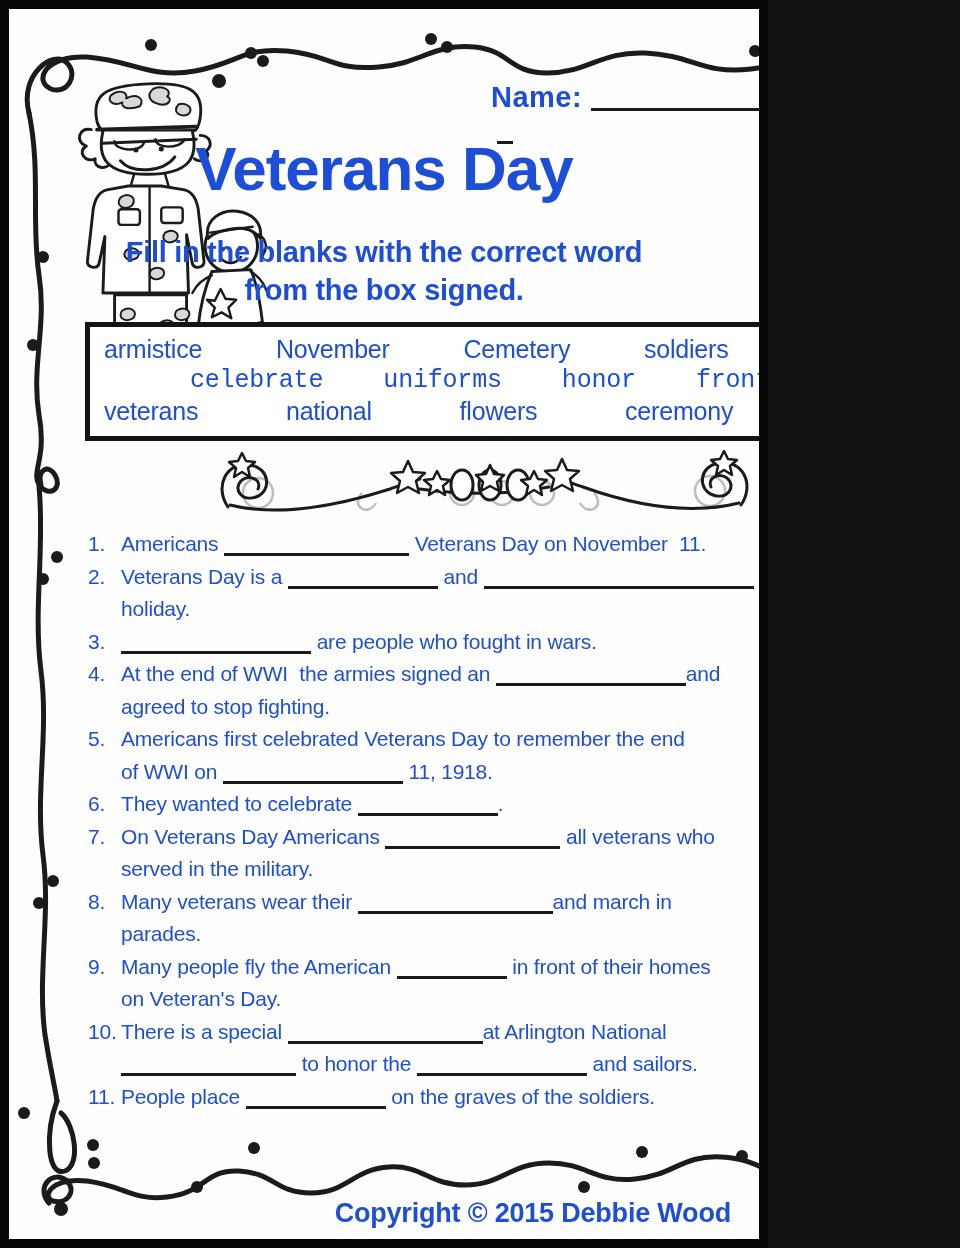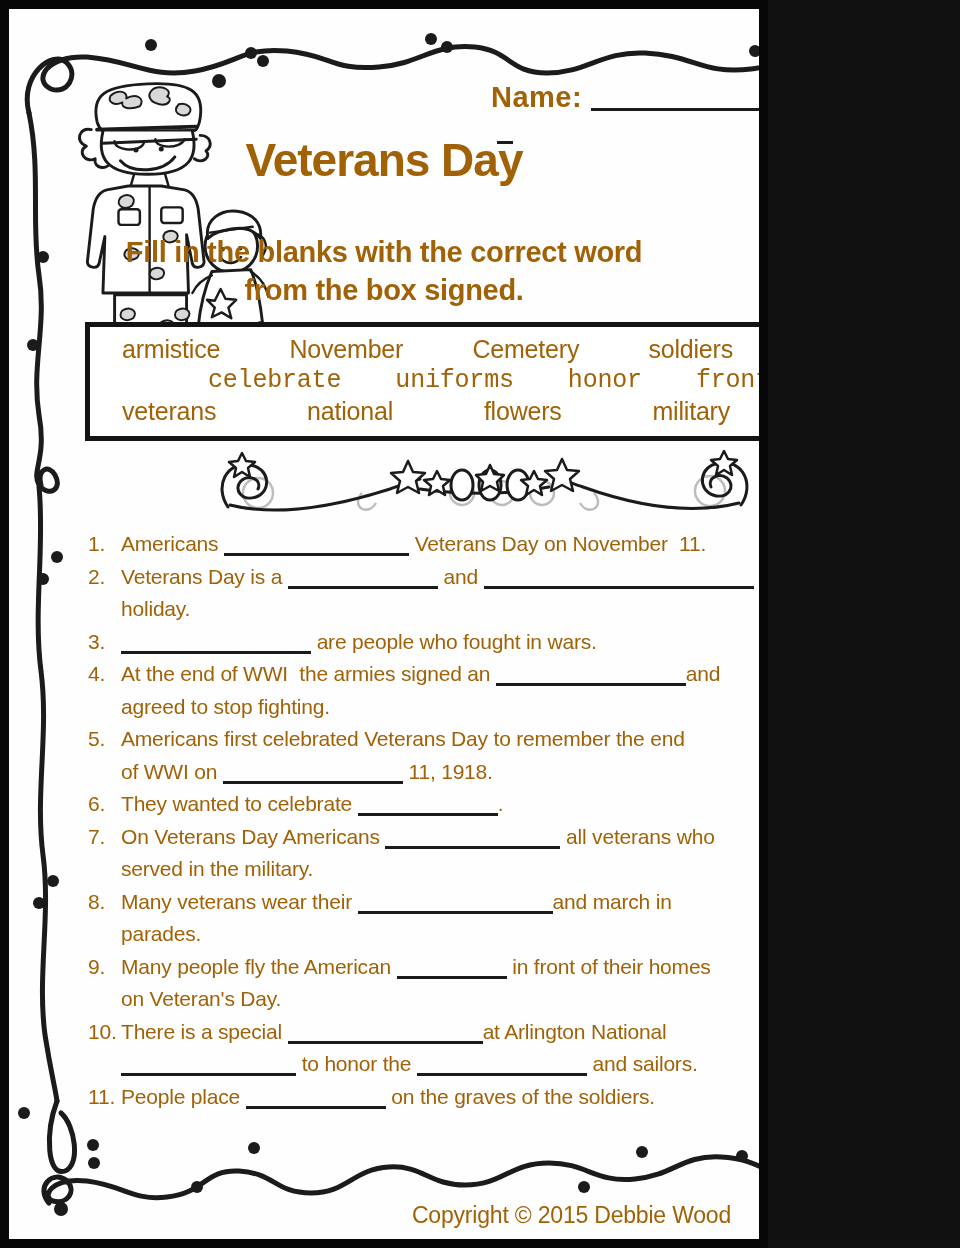--- a/index.html
+++ b/index.html
@@ -1,43 +1,43 @@
 <!DOCTYPE html>
 <html><head>
 <meta charset="utf-8">
 <style>
   html,body{margin:0;padding:0;background:#111;}
   .page{
     position:relative;width:768px;height:1248px;box-sizing:border-box;
     background:#fefefe;border:9px solid #070707;overflow:hidden;
-    font-family:"Liberation Sans",sans-serif;color:#a16207;
+    font-family:"Liberation Sans",sans-serif;color:#1d4ed8;
   }
   .abs{position:absolute;}
   svg{display:block;}
   .ink{stroke:#1b1b1b;fill:none;stroke-linecap:round;stroke-linejoin:round;}
 
   
   .name-row{left:482px;top:72px;width:400px;font-size:29px;font-weight:600;letter-spacing:.5px;}
   .name-line{display:inline-block;border-bottom:3px solid #1b1b1b;height:24px;vertical-align:-4px;}
-  .page-title{left:0;right:0;top:124px;text-align:center;font-size:46px;font-weight:700;letter-spacing:-1px;}
+  .page-title{left:0;right:0;top:124px;text-align:center;font-size:62px;font-weight:700;letter-spacing:-1px;}
   .subtitle{left:0;right:0;top:224px;text-align:center;font-size:29px;font-weight:700;line-height:38px;letter-spacing:-.3px;}
 
   
-  .word-box{left:76px;top:313px;width:822px;box-sizing:border-box;border:5px solid #141414;background:#fff;padding:7px 14px 9px 32px;}
+  .word-box{left:76px;top:313px;width:822px;box-sizing:border-box;border:5px solid #141414;background:#fff;padding:7px 14px 9px 14px;}
   .wb-row{display:flex;justify-content:space-between;font-size:25px;line-height:31px;letter-spacing:-.2px;}
   .wb-row.r2{padding:0 118px 0 86px;font-family:Liberation Mono, monospace;}
 
   
   .questions{left:79px;top:519px;width:820px;font-size:21px;line-height:32.5px;letter-spacing:-.2px;}
   .q-line{white-space:pre;}
   .q-num{display:inline-block;min-width:33px;}
   .q-indent{display:inline-block;width:33px;}
   .q-blank{display:inline-block;border-bottom:3px solid #1b1b1b;height:20px;vertical-align:-5px;}
 
-  .copyright{right:28px;bottom:10px;font-size:23px;font-weight:400;letter-spacing:-.2px;}
+  .copyright{right:28px;bottom:10px;font-size:27px;font-weight:700;letter-spacing:-.2px;}
 </style>
 </head>
 <body>
 
 <div class="page">
 
   <svg class="abs" style="left:0;top:0" width="942" height="1230" viewBox="0 0 942 1230">
     <g class="ink" stroke-width="5">
 
       <path d="M20,104 C10,66 44,40 58,54 C70,66 58,86 42,80 C24,72 36,46 78,48 C126,52 142,70 186,62 C230,54 234,38 278,42 C322,46 324,62 370,58 C412,55 424,34 466,38 C502,42 500,64 538,64 C578,64 592,42 636,44 C684,46 694,66 742,60 C788,54 796,36 842,38 C872,40 890,46 906,38"></path>
@@ -181,21 +181,21 @@
     <div class="wb-row r2">
         <span>celebrate</span>
         <span>uniforms</span>
         <span>honor</span>
         <span>front</span>
       </div>
     <div class="wb-row r3">
         <span>veterans</span>
         <span>national</span>
         <span>flowers</span>
-        <span>military</span>
+        <span>ceremony</span>
         <span>peace</span>
       </div>
   </div>
 
   <svg class="abs" style="left:203px;top:440px" width="545" height="66" viewBox="0 0 545 66">
     <g stroke="#bdbdbd" stroke-width="2.5" fill="none">
       <circle cx="46" cy="44" r="15"></circle>
       <circle cx="250" cy="44" r="12"></circle>
         <circle cx="290" cy="44" r="12"></circle>
         <circle cx="330" cy="44" r="12"></circle>

